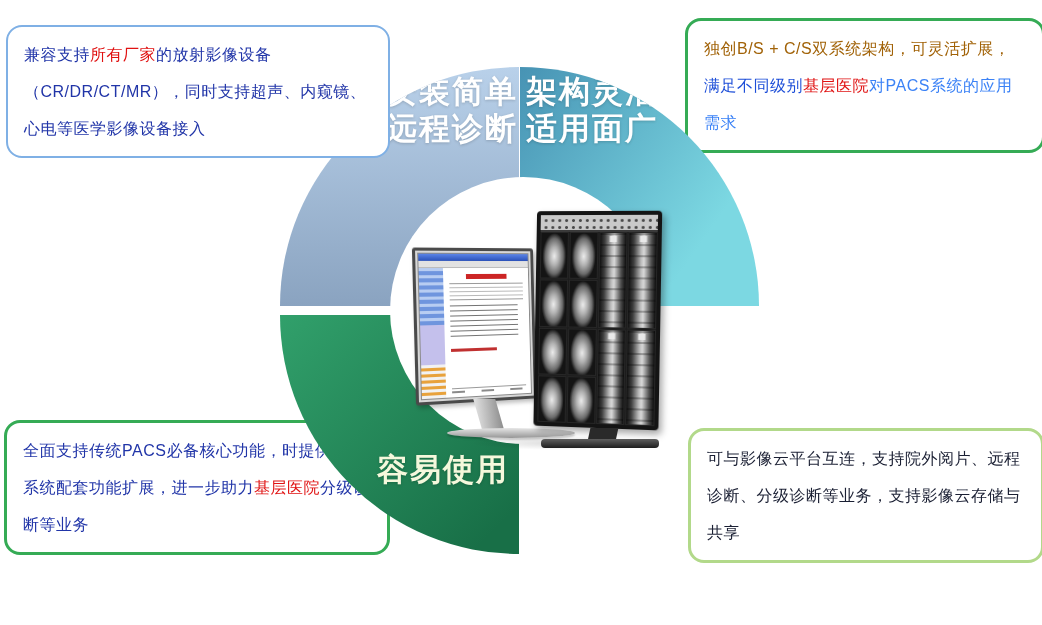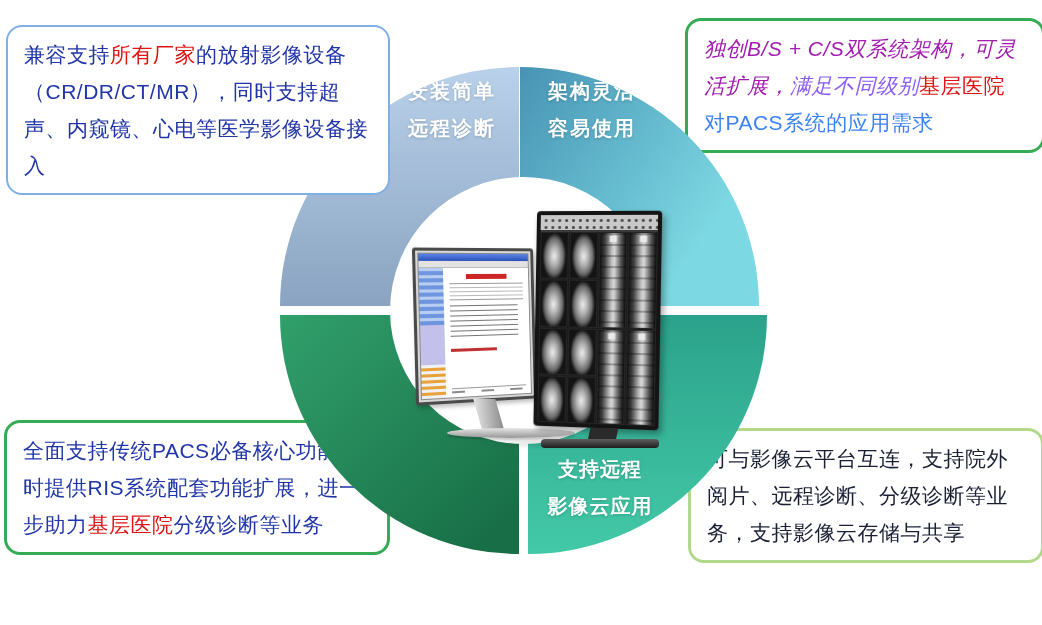--- a/index.html
+++ b/index.html
@@ -1,35 +1,35 @@
 <!DOCTYPE html>
 <html><head>
 <meta charset="utf-8">
 <style>
   html,body{margin:0;padding:0;background:#ffffff;}
   .stage{position:relative;width:1042px;height:625px;background:#ffffff;overflow:hidden;
          font-family:"Liberation Sans",sans-serif;}
 
   
   .fbox{position:absolute;background:#ffffff;border-radius:16px;
-        font-size:21px;line-height:37px;letter-spacing:.5px;padding:9px 16px;box-sizing:content-box;}
+        font-size:16px;line-height:37px;letter-spacing:.5px;padding:9px 16px;box-sizing:content-box;}
   .fbox p{margin:0;}
   .fbox-tl{left:6px;  top:25px;  width:348px;border:2px solid #7fb0e5;z-index:6;}
   .fbox-tr{left:685px;top:18px;  width:322px;border:3px solid #35ab55;z-index:1;}
   .fbox-bl{left:4px;  top:420px; width:348px;border:3px solid #35ab55;z-index:1;}
   .fbox-br{left:688px;top:428px; width:318px;border:3px solid #b2d98a;z-index:1;}
 
   
   .ring{position:absolute;left:280px;top:67px;width:487px;height:487px;z-index:3;}
   .quad{position:absolute;width:239px;height:239px;overflow:hidden;}
   .q-tl{left:0;  top:0;  border-radius:239px 0 0 0;background:linear-gradient(to bottom,#b9d1ea 0%,#8aa3c0 100%);}
   .q-tr{left:240px;top:0;border-radius:0 239px 0 0;background:linear-gradient(125deg,#4793b4 0%,#7cd8e2 75%);}
   .q-bl{left:0;  top:248px;border-radius:0 0 0 239px;background:linear-gradient(135deg,#31a06b 0%,#186f47 90%);}
   .q-br{left:248px;top:248px;border-radius:0 0 239px 0;background:linear-gradient(to bottom,#2ba28b 0%,#43c9a7 100%);}
-  .qlabel{position:absolute;color:#ffffff;font-weight:bold;font-size:20px;line-height:37px;
+  .qlabel{position:absolute;color:#ffffff;font-weight:bold;font-size:31px;line-height:37px;
           letter-spacing:2px;text-align:center;transform:translateX(-50%);white-space:nowrap;
           text-shadow:0 1px 3px rgba(0,0,0,.18);}
   .q-tl .qlabel{left:172px;top:6px;}
   .q-tr .qlabel{left:72px; top:6px;}
   .q-bl .qlabel{left:163px;top:136px;color:#f5f8dc;}
   .q-br .qlabel{left:72px; top:136px;letter-spacing:1px;}
   .ring-center{position:absolute;left:110px;top:110px;width:267px;height:267px;border-radius:50%;background:#ffffff;}
 
   
   .monitors{position:absolute;left:0;top:0;z-index:5;}
@@ -84,50 +84,45 @@
 </style>
 </head>
 <body>
 
 <div class="stage">
 
   <div class="fbox fbox-tl">
     <p><span style="color: rgb(33, 53, 168);">兼容支持</span><span style="color: rgb(224, 18, 18);">所有厂家</span><span style="color: rgb(33, 53, 168);">的放射影像设备（CR/DR/CT/MR），同时支持超声、内窥镜、心电等医学影像设备接入</span></p>
   </div>
   <div class="fbox fbox-tr">
-    <p><span style="color: #a21caf; font-style: italic;">独创B/S + C/S双系统架构，可灵活扩展，</span><span style="color: #8b5cf6; font-style: italic;">满足不同级别</span><span style="color: rgb(224, 18, 18);">基层医院</span><span style="color: #3b82f6;">对PACS系统的应用需求</span></p>
+    <p><span style="color: #a16207;">独创B/S + C/S双系统架构，可灵活扩展，</span><span style="color: #1d4ed8;">满足不同级别</span><span style="color: rgb(224, 18, 18);">基层医院</span><span style="color: #3b82f6;">对PACS系统的应用需求</span></p>
   </div>
   <div class="fbox fbox-bl">
     <p><span style="color: rgb(33, 53, 168);">全面支持传统PACS必备核心功能，时提供RIS系统配套功能扩展，进一步助力</span><span style="color: rgb(224, 18, 18);">基层医院</span><span style="color: rgb(33, 53, 168);">分级诊断等业务</span></p>
   </div>
   <div class="fbox fbox-br">
     <p><span style="color: rgb(26, 31, 51);">可与影像云平台互连，支持院外阅片、远程诊断、分级诊断等业务，支持影像云存储与共享</span></p>
   </div>
 
   <div class="ring">
     <div class="quad q-tl">
       <div class="qlabel">
         <div>安装简单</div>
         <div>远程诊断</div>
       </div>
     </div>
     <div class="quad q-tr">
       <div class="qlabel">
         <div>架构灵活</div>
-        <div>容易使用</div>
+        <div>适用面广</div>
       </div>
     </div>
     <div class="quad q-bl">
       <div class="qlabel">
-      </div>
-    </div>
-    <div class="quad q-br">
-      <div class="qlabel">
-        <div>支持远程</div>
-        <div>影像云应用</div>
+        <div>容易使用</div>
       </div>
     </div>
     <div class="ring-center"></div>
   </div>
 
   <div class="monitors">
     <div class="floor-shadow"></div>
 
     <div class="mon-left">
       <div class="ml-screen">

